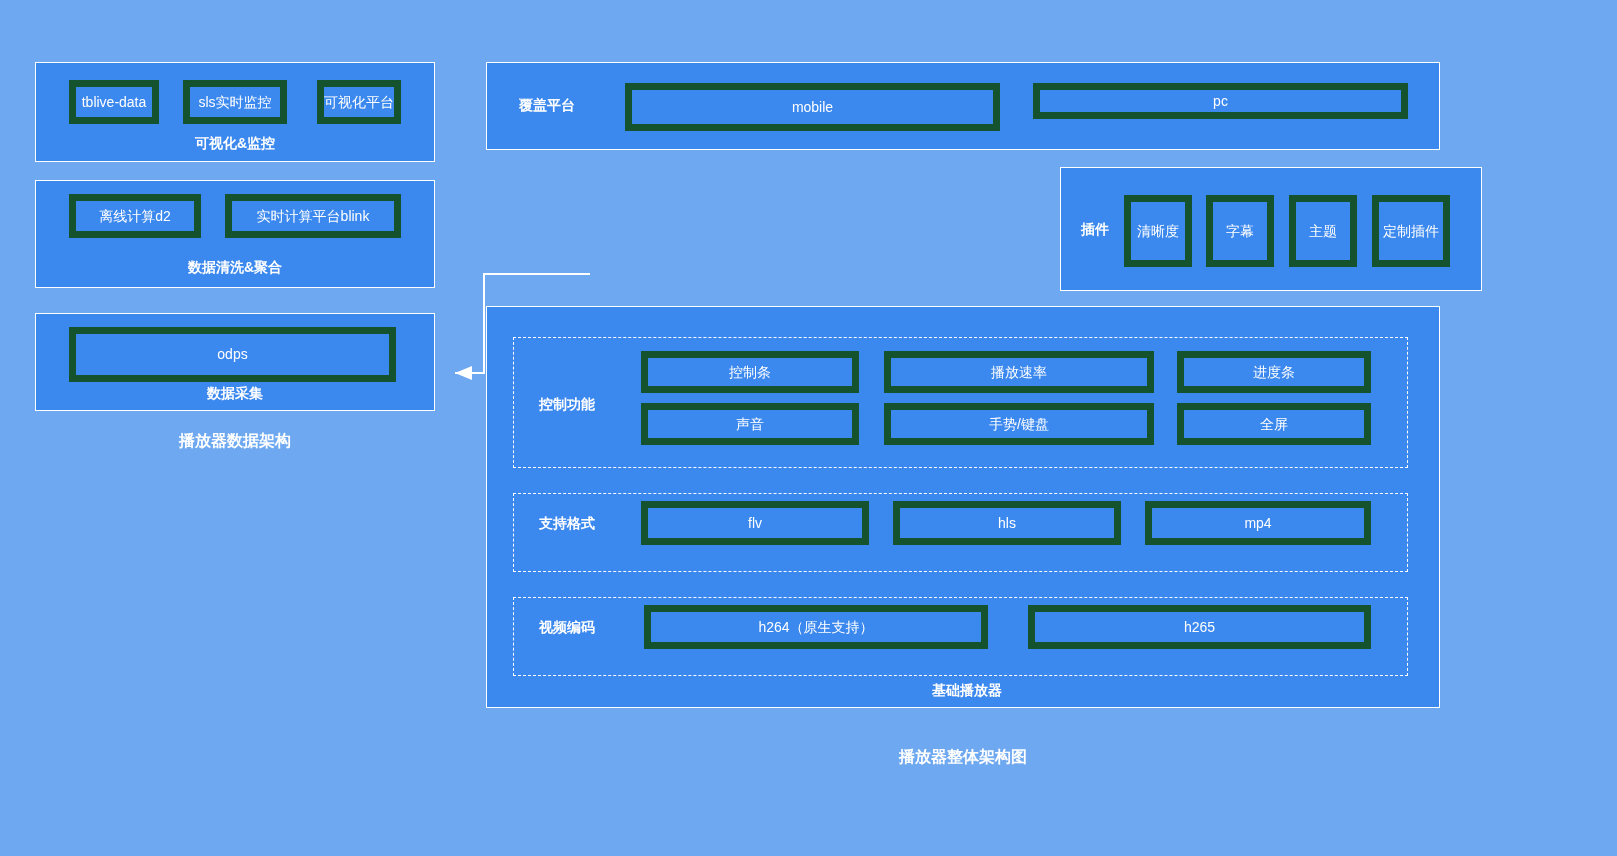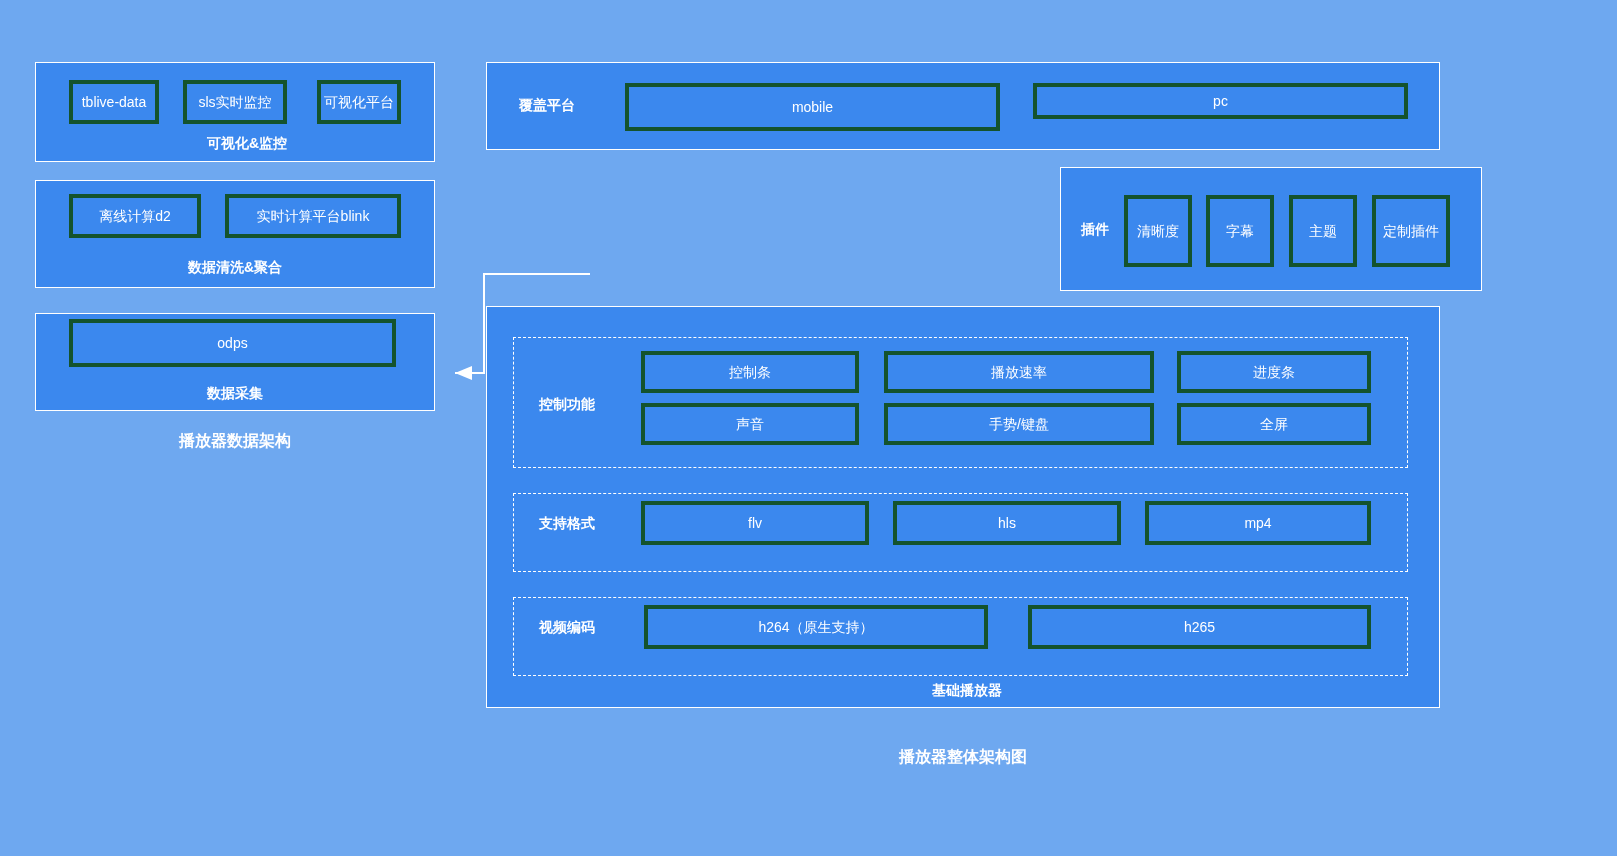--- a/index.html
+++ b/index.html
@@ -15,21 +15,21 @@
 
   
   .panel{
     position:absolute;
     background:#3B88EE;
     border:1px solid #ffffff;
     box-sizing:border-box;
   }
   .box{
     background:#3B88EE;
-    border:4px solid #14532d;
+    border:7px solid #14532d;
     box-sizing:border-box;
     display:flex;
     align-items:center;
     justify-content:center;
     font-size:14px;
     font-weight:400;
     line-height:1.2;
     text-align:center;
     color:#ffffff;
   }
@@ -77,31 +77,31 @@
 </style>
 </head>
 <body>
 
 <div class="canvas">
 
   <div class="panel" style="left:35px;top:62px;width:400px;height:100px;">
     <div class="bx box" style="left:33px;top:17px;width:90px;height:44px;">tblive-data</div>
     <div class="bx box" style="left:147px;top:17px;width:104px;height:44px;">sls实时监控</div>
     <div class="bx box" style="left:281px;top:17px;width:84px;height:44px;">可视化平台</div>
-    <div class="grouptitle" style="left:12px;top:72px;width:398px;">可视化&amp;监控</div>
+    <div class="grouptitle" style="left:0;top:72px;width:398px;">可视化&amp;监控</div>
   </div>
 
   <div class="panel" style="left:35px;top:180px;width:400px;height:108px;">
     <div class="bx box" style="left:33px;top:13px;width:132px;height:44px;">离线计算d2</div>
     <div class="bx box" style="left:189px;top:13px;width:176px;height:44px;">实时计算平台blink</div>
     <div class="grouptitle" style="left:0;top:78px;width:398px;">数据清洗&amp;聚合</div>
   </div>
 
   <div class="panel" style="left:35px;top:313px;width:400px;height:98px;">
-    <div class="bx box" style="left:33px;top:5px;width:327px;height:48px;">odps</div>
+    <div class="bx box" style="left:33px;top:13px;width:327px;height:55px;">odps</div>
     <div class="grouptitle" style="left:0;top:71px;width:398px;">数据采集</div>
   </div>
 
   <div class="caption" style="left:35px;top:431px;width:400px;">播放器数据架构</div>
 
   <div class="panel" style="left:486px;top:62px;width:954px;height:88px;">
     <div class="seclabel" style="left:32px;top:34px;">覆盖平台</div>
     <div class="bx box" style="left:138px;top:20px;width:375px;height:48px;">mobile</div>
     <div class="bx box" style="left:546px;top:20px;width:375px;height:36px;">pc</div>
   </div>

